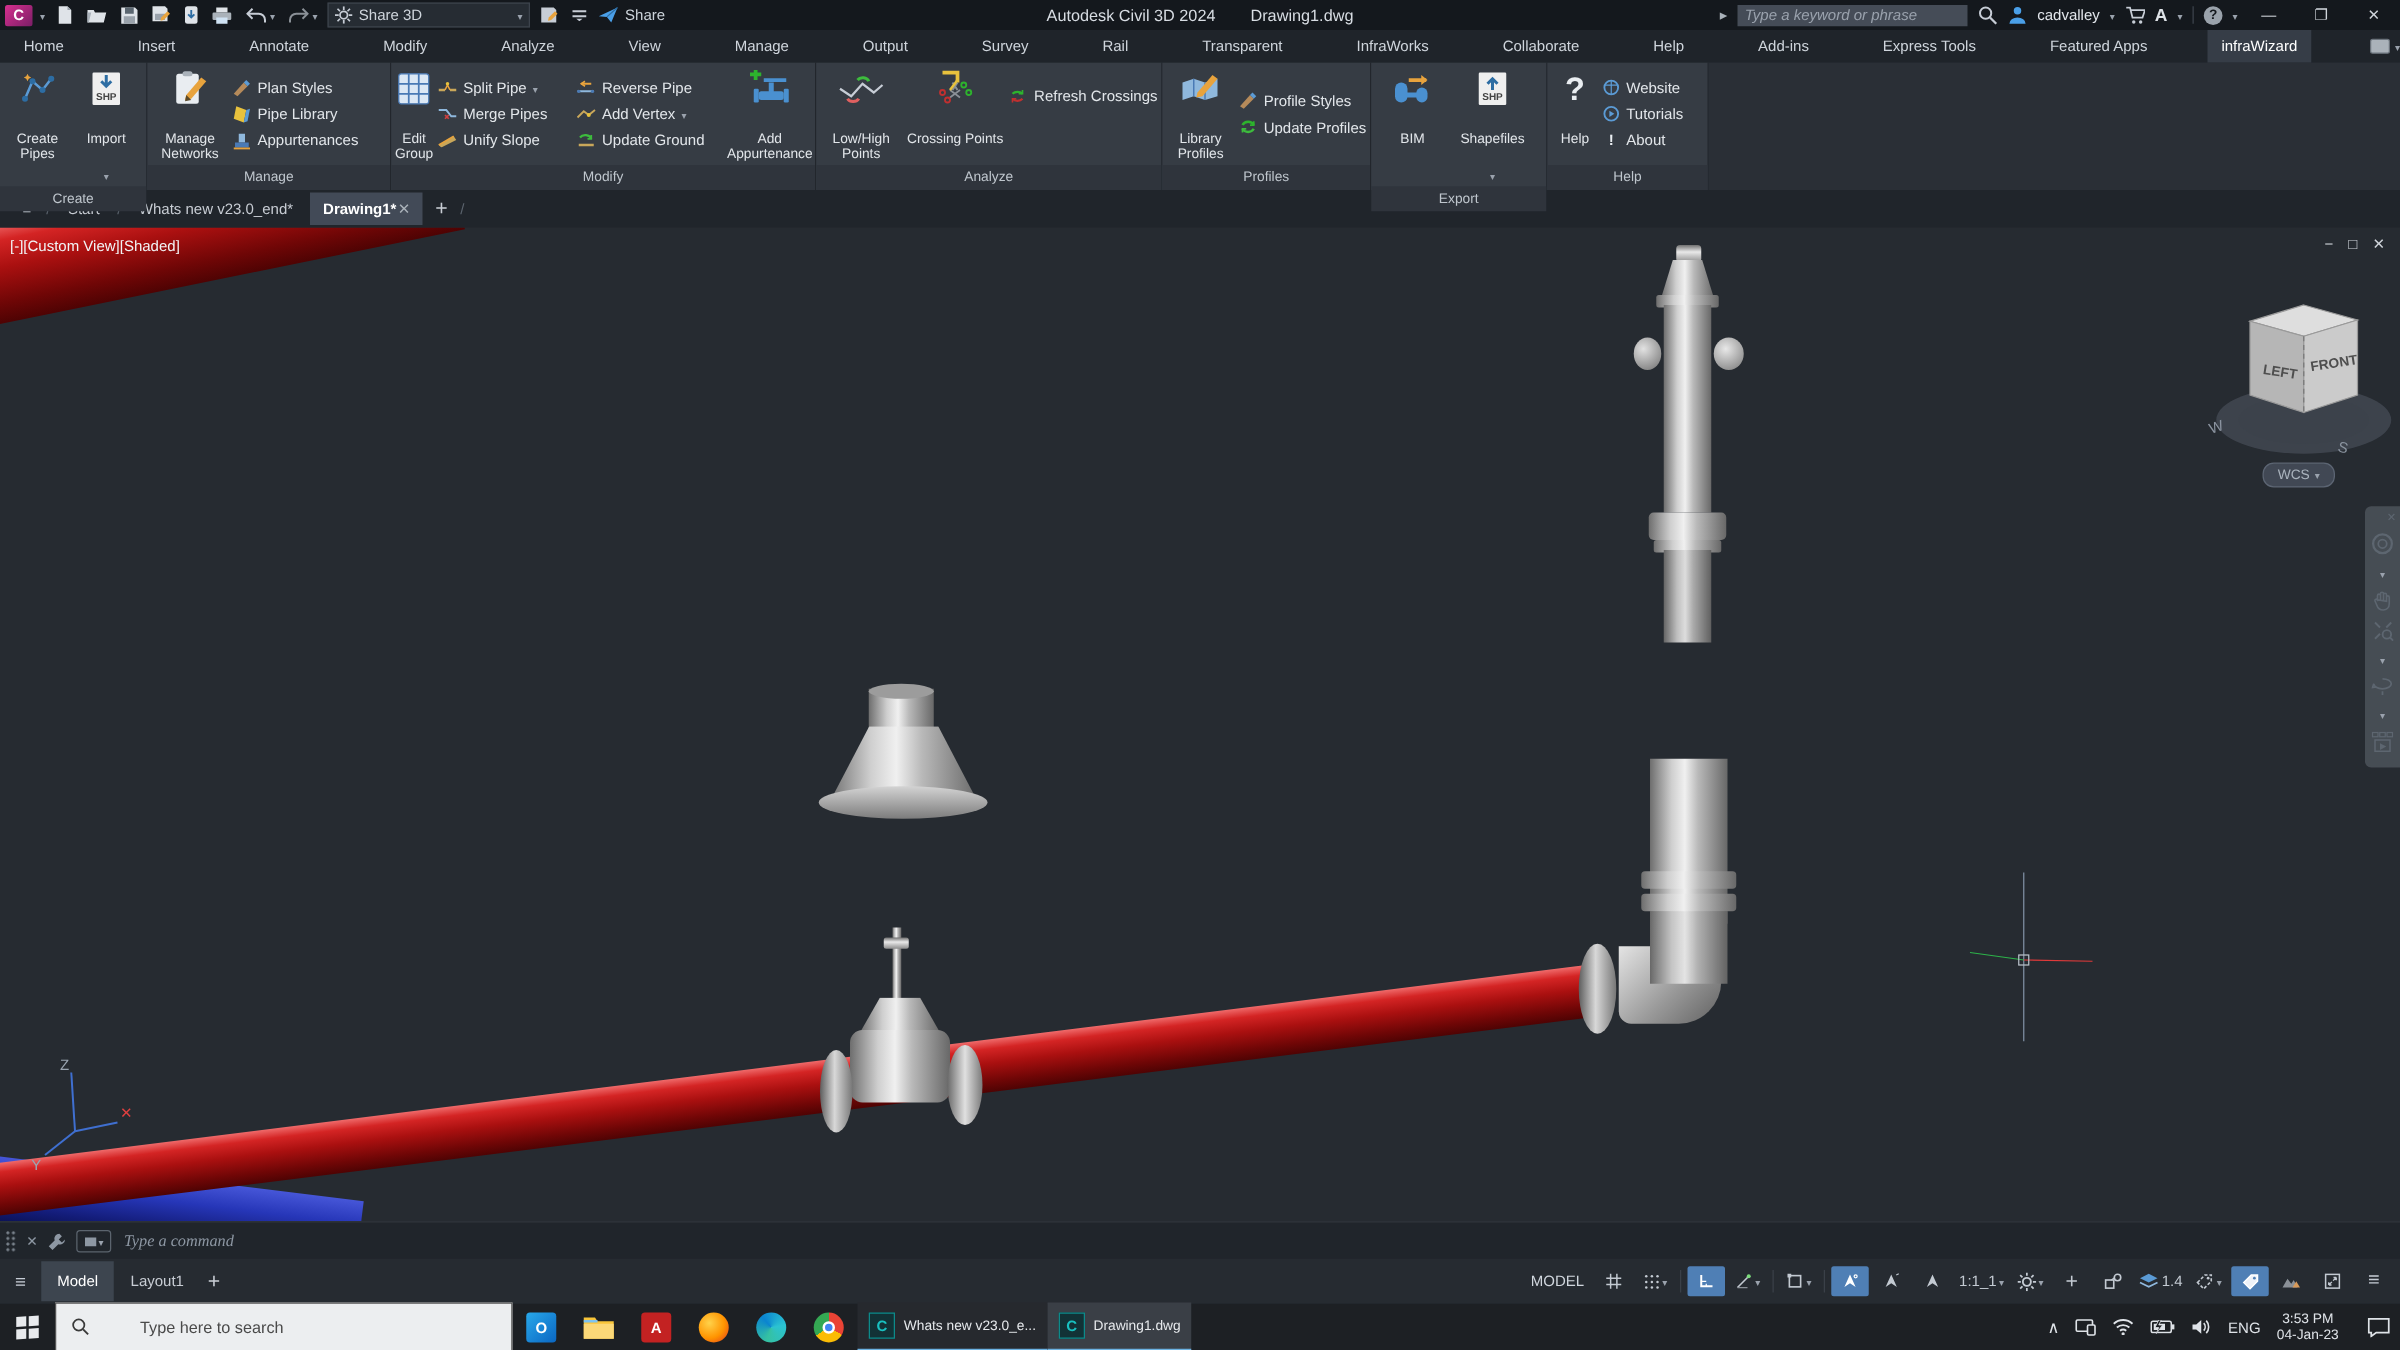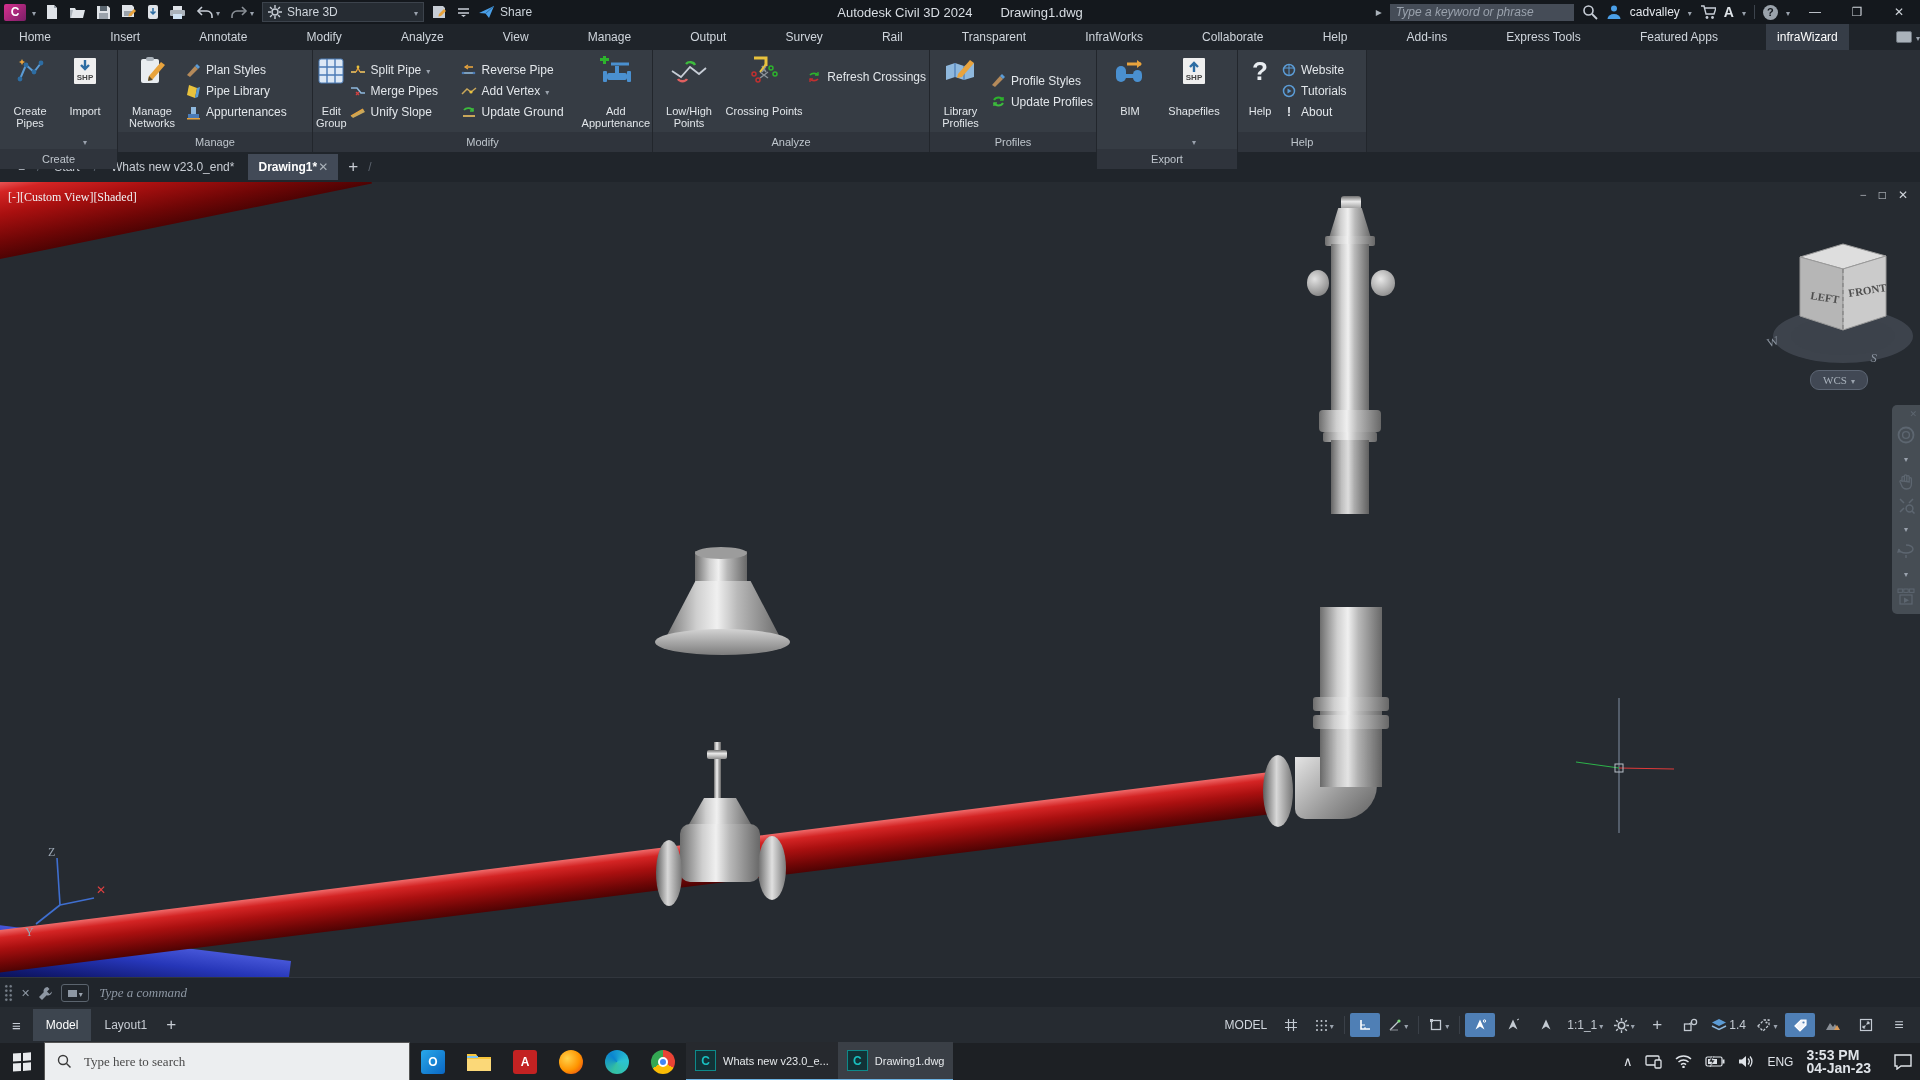--- a/index.html
+++ b/index.html
@@ -53,21 +53,21 @@
 
   
   .filetabs{position:absolute;top:152px;left:0;right:0;height:30px;background:#20252b;
             display:flex;align-items:center;gap:4px;padding-left:10px;z-index:45;}
   .ftab{padding:6px 10px;color:#c8cdd4;}
   .ftab.active{background:#424a57;color:#fff;font-weight:bold;display:flex;gap:1px;align-items:center;}
   .fslash{color:#5c646e;}
   .fplus{font-size:17px;color:#c8cdd4;padding:0 6px;}
 
   
-  .viewport{position:absolute;top:182px;left:0;right:0;height:795px;background:#262b31;overflow:hidden;font-family:Liberation Serif, serif;}
+  .viewport{position:absolute;top:182px;left:0;right:0;height:795px;background:#262b31;overflow:hidden;}
   .metal-v{background:linear-gradient(90deg,#6e6e6e 0%,#cfcfcf 28%,#f0f0f0 45%,#b9b9b9 62%,#686868 100%);}
   .metal-h{background:linear-gradient(180deg,#707070,#e9e9e9 40%,#8d8d8d);}
   .abs{position:absolute;}
   .pipe-red{background:linear-gradient(180deg,#ef6a6a 0%,#d42424 18%,#aa1010 45%,#6f0606 80%,#4e0303 100%);}
   .pipe-blue{background:linear-gradient(180deg,#4656d8 0%,#2636b8 35%,#131c78 75%,#0a1050 100%);}
   .vp-label{position:absolute;left:8px;top:8px;color:#f2f4f6;font-size:12px;z-index:12;}
   .vp-ctrl{position:absolute;right:12px;top:6px;display:flex;gap:12px;color:#cfd4da;font-size:12px;z-index:12;}
   .wcsbtn{position:absolute;left:1810px;top:188px;width:56px;height:18px;border:1px solid #5c6573;border-radius:9px;
           background:#414854;color:#aab3bd;font-size:11px;display:flex;align-items:center;justify-content:center;gap:4px;z-index:6;}
   .navbar{position:absolute;left:1892px;top:223px;width:28px;height:205px;background:rgba(145,155,165,.30);
@@ -94,30 +94,30 @@
   .sdiv{width:1px;height:18px;background:#3a4048;margin:0 2px;}
   .slabel{font-size:12px;color:#d0d6dd;padding:0 6px;}
 
   
   .taskbar{position:absolute;top:1043px;left:0;right:0;height:37px;background:#1d2024;
            display:flex;align-items:center;z-index:70;}
   .startbtn{width:44px;height:37px;display:flex;align-items:center;justify-content:center;}
   .winlogo{display:grid;grid-template-columns:8px 8px;grid-template-rows:8px 8px;gap:1.5px;transform:skewY(-4deg);}
   .winlogo i{background:#e8eaed;display:block;}
   .tsearch{width:340px;height:37px;background:#eceef0;display:flex;align-items:center;gap:10px;padding:0 12px;border:1px solid #555;}
-  .tsearch input{border:none;background:transparent;font-size:13px;color:#333;width:250px;font-family:Liberation Serif, serif;}
+  .tsearch input{border:none;background:transparent;font-size:13px;color:#333;width:250px;font-family:Liberation Sans, sans-serif;margin-left:28px;}
   .tsearch input::placeholder{color:#4a4a4a;}
   .tapp{width:46px;height:37px;display:flex;align-items:center;justify-content:center;}
   .twin{height:37px;display:flex;align-items:center;gap:7px;padding:0 9px;max-width:158px;color:#e6e9ec;
         font-size:11px;border-bottom:2px solid #6cb2e2;background:#26292e;white-space:nowrap;overflow:hidden;}
   .twin.active{background:#3a3f46;}
   .c3dicon{width:19px;height:19px;background:#123236;border:1px solid #0d8a8a;color:#19c0c0;font-weight:bold;
            font-size:12px;display:flex;align-items:center;justify-content:center;flex:none;}
   .tray{margin-left:auto;display:flex;align-items:center;gap:13px;padding-right:8px;color:#dfe3e8;}
-  .tray .time{font-size:14px;line-height:13px;text-align:left;font-weight:bold;}
+  .tray .time{font-size:11px;line-height:13px;text-align:center;}
   .redA{width:24px;height:24px;background:#c32222;color:#fff;font-weight:bold;display:flex;align-items:center;justify-content:center;border-radius:3px;}
   .outlook{width:24px;height:24px;background:linear-gradient(135deg,#28a8ea,#0a66c2);color:#fff;font-weight:bold;
            display:flex;align-items:center;justify-content:center;border-radius:3px;}
 </style>
 </head>
 <body>
 
 <div class="screen">
 
   <header class="titlebar">

